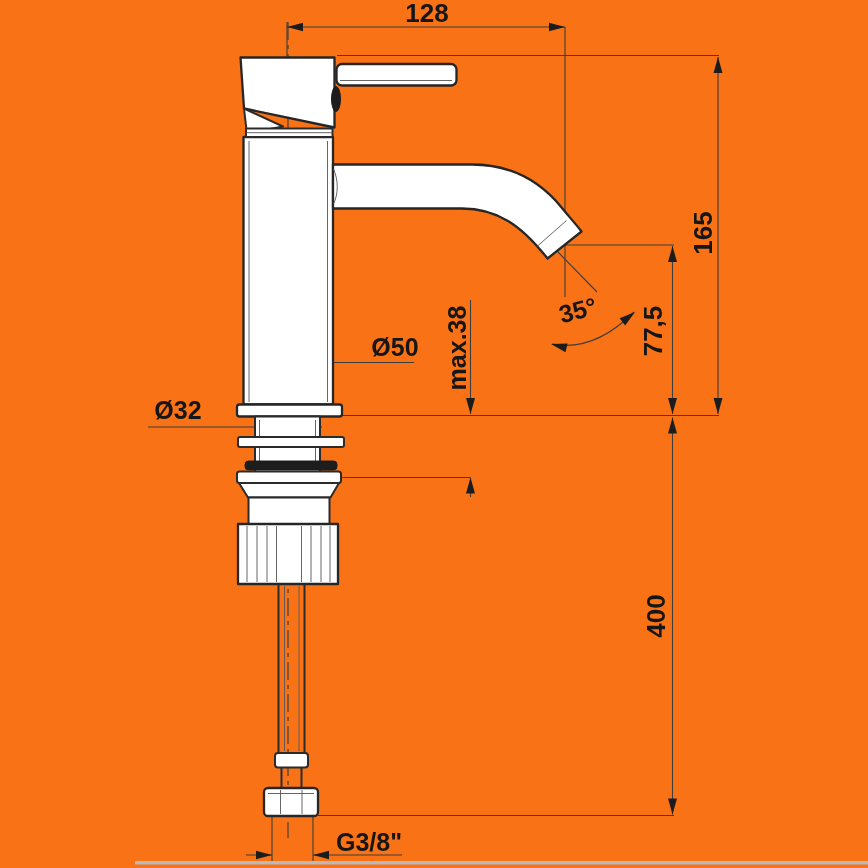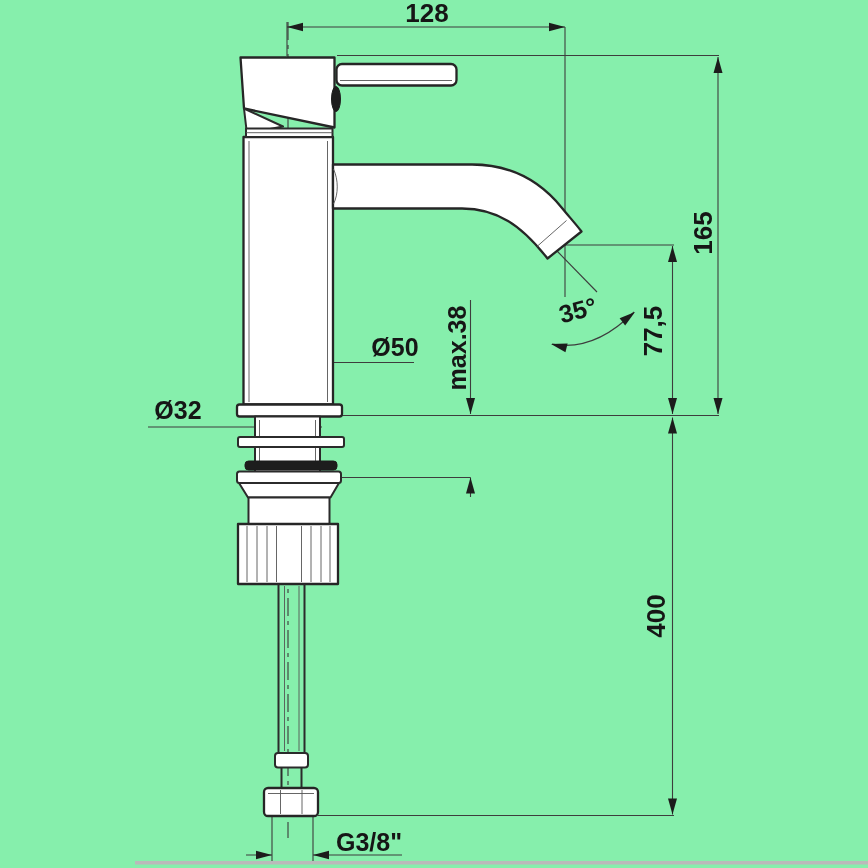--- a/index.html
+++ b/index.html
@@ -1,16 +1,16 @@
 <!DOCTYPE html>
 <html><head>
 <meta charset="utf-8">
 <style>
   html,body{margin:0;padding:0;background:#fff;}
-  #stage{position:relative;width:868px;height:868px;background:#86efac;overflow:hidden;
+  #stage{position:relative;width:868px;height:868px;background:#f97316;overflow:hidden;
          font-family:"Liberation Sans", sans-serif;}
   svg{display:block;}
   text{font-family:"Liberation Sans", sans-serif;font-weight:bold;fill:#161616;}
   .outline{fill:#ffffff;stroke:#2b2b2b;stroke-width:2;stroke-linejoin:round;}
   .outline-thick{fill:#ffffff;stroke:#262626;stroke-width:2.3;stroke-linejoin:round;}
   .edge{stroke:#2b2b2b;stroke-width:2;fill:none;}
   .fine{stroke:#555;stroke-width:0.9;fill:none;}
   .dim{stroke:#3d3d3d;stroke-width:1.1;fill:none;}
   .cline{stroke:#3a3a3a;stroke-width:1.1;fill:none;}
   .arrow{fill:#1c1c1c;stroke:none;}

